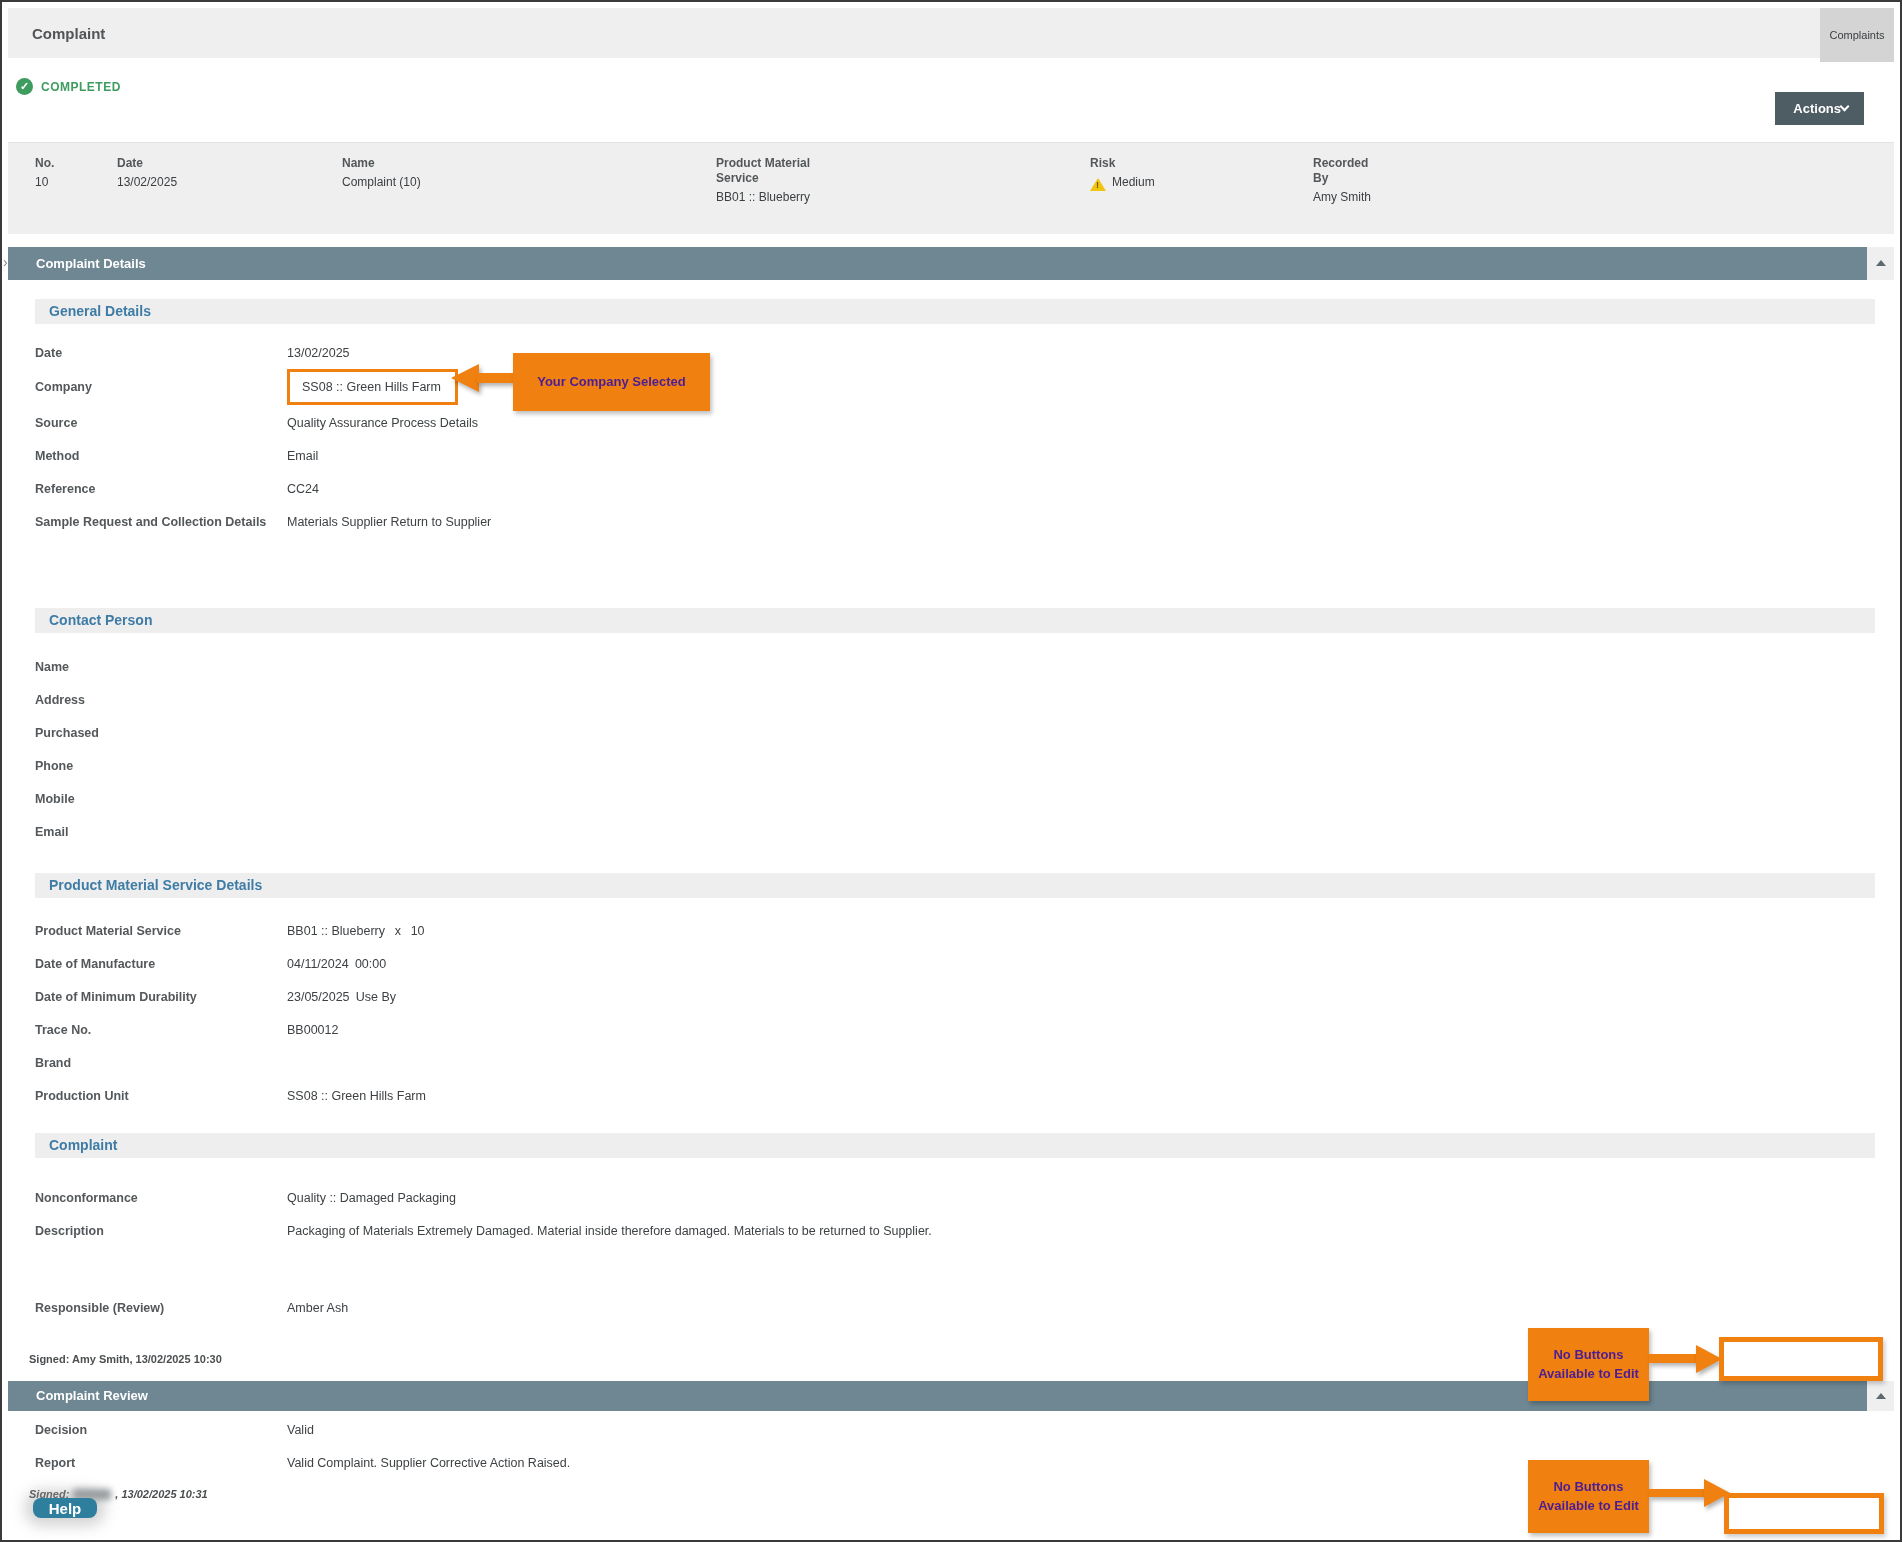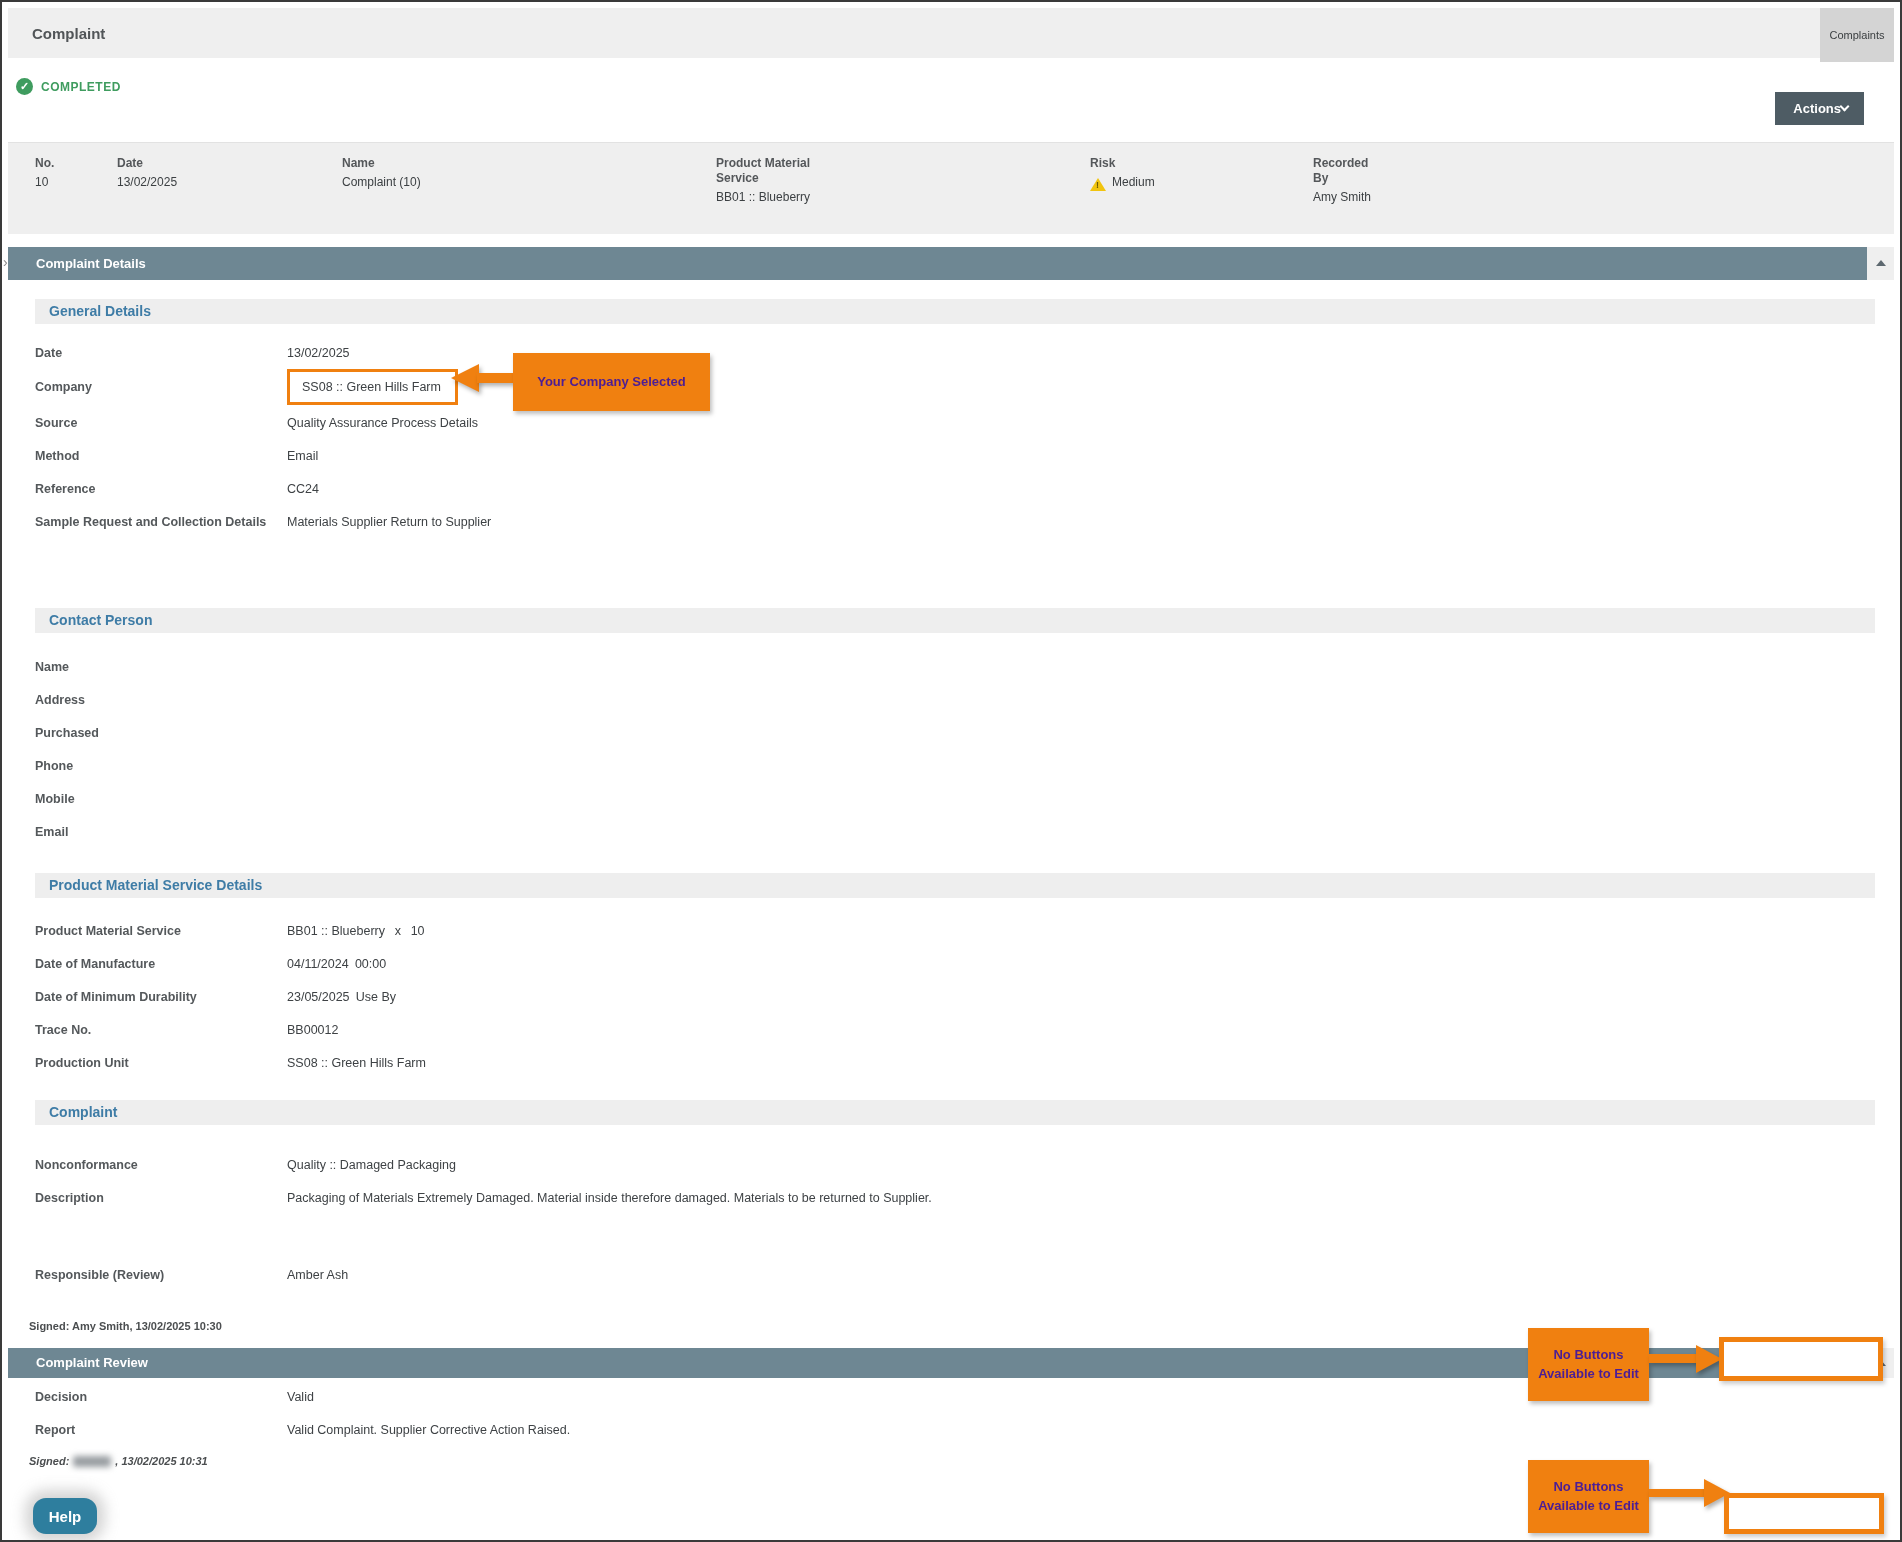--- a/index.html
+++ b/index.html
@@ -65,22 +65,22 @@
             display: flex; align-items: center; justify-content: center; text-align: center; line-height: 1.4;
             filter: drop-shadow(2px 3px 2px rgba(0,0,0,.25)); }
   .ar-stem { position: absolute; background: #f08010; filter: drop-shadow(2px 3px 2px rgba(0,0,0,.3)); }
   .ar-head { position: absolute; width: 0; height: 0; filter: drop-shadow(2px 3px 2px rgba(0,0,0,.3)); }
   .ar-left  { border-top: 14px solid transparent; border-bottom: 14px solid transparent; border-right: 28px solid #f08010; }
   .ar-right { border-top: 14px solid transparent; border-bottom: 14px solid transparent; border-left: 26px solid #f08010; }
   .target-box { position: absolute; border: 5px solid #f08010; background: #fff;
                 filter: drop-shadow(2px 3px 2px rgba(0,0,0,.2)); }
 
   
-  .help-btn { position: absolute; left: 31px; top: 1496px; width: 64px; height: 36px; background: #2e7e9e;
-              color: #fff; font-size: 15px; font-weight: 700; border-radius: 13px; display: flex; align-items: center;
+  .help-btn { position: absolute; left: 31px; top: 1496px; width: 64px; height: 20px; background: #2e7e9e;
+              color: #fff; font-size: 15px; font-weight: 700; border-radius: 8px; display: flex; align-items: center;
               justify-content: center; cursor: pointer; box-shadow: 0 0 14px 8px rgba(160,160,160,.45); }
 </style>
 </head>
 <body>
 
 <div class="page">
 
   <div class="titlebar">
     <div class="title">Complaint</div>
     <div class="nav-tab">Complaints</div>
@@ -200,20 +200,24 @@
     </div>
     <div class="frow">
       <span class="lbl">Date of Minimum Durability</span>
       <span class="val">23/05/2025 Use By</span>
     </div>
     <div class="frow">
       <span class="lbl">Trace No.</span>
       <span class="val">BB00012</span>
     </div>
     <div class="frow">
+      <span class="lbl">Brand</span>
+      <span class="val"></span>
+    </div>
+    <div class="frow">
       <span class="lbl">Production Unit</span>
       <span class="val">SS08 :: Green Hills Farm</span>
     </div>
 
     <div class="subhdr" style="margin-top:30px">Complaint</div>
     <div class="frow" style="margin-top:33px">
       <span class="lbl">Nonconformance</span>
       <span class="val">Quality :: Damaged Packaging</span>
     </div>
     <div class="frow r-desc">

